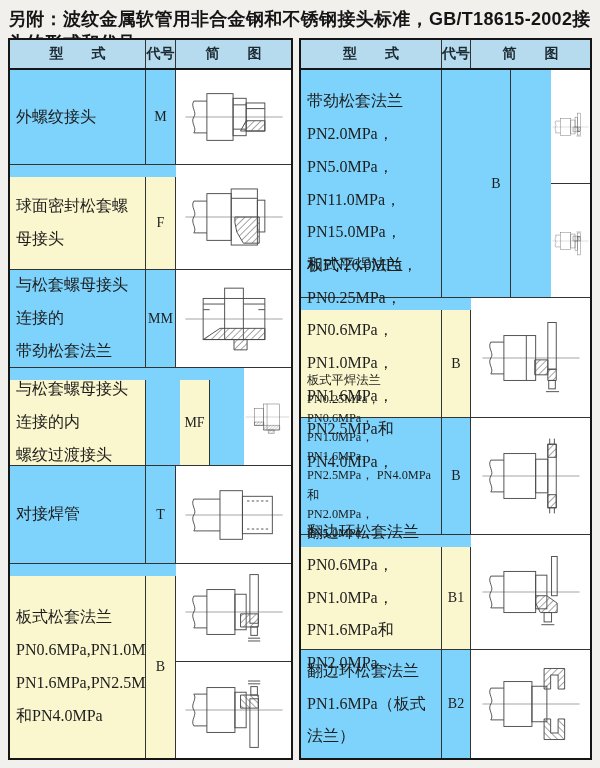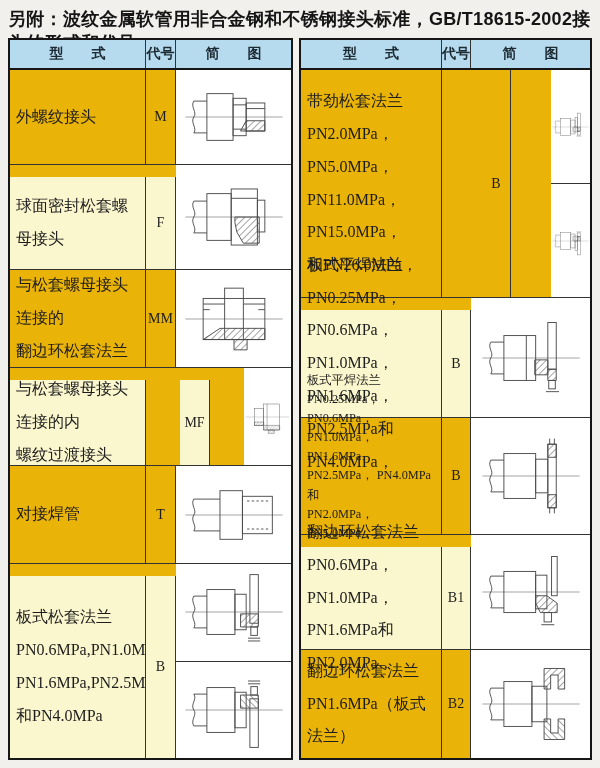--- a/index.html
+++ b/index.html
@@ -7,21 +7,21 @@
     width:600px;height:768px;position:relative;overflow:hidden;
     font-family:"Liberation Serif","DejaVu Serif",serif;
     background:#f2f0ec;
   }
   .page-title{
     position:absolute;left:8px;top:7px;width:588px;
     font-family:"Liberation Sans","DejaVu Sans",sans-serif;
     font-weight:bold;font-size:18px;color:#151515;letter-spacing:.3px;
   }
   .tbl{
-    position:absolute;top:38px;background:#eab308;
+    position:absolute;top:38px;background:#7dd3fc;
     border:2px solid #161616;box-sizing:border-box;
   }
   .tbl-left{left:8px;width:285px;}
   .tbl-right{left:299px;width:293px;}
   .trow{display:flex;align-items:stretch;border-bottom:1px solid #333;box-sizing:border-box;}
   .trow:last-child{border-bottom:none;}
   .thead{border-bottom:2px solid #161616;background:var(--hdr,#b7dbee);}
   .cell{border-right:1px solid #333;box-sizing:border-box;min-width:0;}
   .cell:last-child{border-right:none;}
   .c1l{width:136px;} .c2l{width:30px;}
@@ -101,21 +101,21 @@
           <rect x="53" y="16" width="28" height="60" stroke="#4a4a4a" stroke-width="1" fill="none"></rect>
           <line x1="53" y1="26" x2="81" y2="26" stroke="#4a4a4a" stroke-width="1" fill="none"></line>
           <rect x="81" y="28" width="8" height="34" stroke="#4a4a4a" stroke-width="1" fill="none"></rect>
           <polygon points="57,46 83,46 83,74 66,74 59,62 57,52" fill="url(#hp2)" stroke="#4a4a4a" stroke-width="1"></polygon>
         </svg>
       </div>
   </div>
 
   <div class="trow lr3">
     <div class="cell c1l type">与松套螺母接头连接的
-翻边环松套法兰</div>
+带劲松套法兰</div>
     <div class="cell c2l code">MM</div>
     <div class="cell c3 diag">
         <svg class="fit" viewBox="0 0 112 92" xmlns="http://www.w3.org/2000/svg">
           <defs>
             <pattern id="hp3" width="5" height="5" patternUnits="userSpaceOnUse" patternTransform="rotate(45)">
               <line x1="0" y1="0" x2="0" y2="5" stroke="#5f5f5f" stroke-width="1.2"></line>
             </pattern>
           </defs>
           <line x1="4" y1="46" x2="108" y2="46" stroke="#777" stroke-width="0.7"></line>
           <rect x="23" y="24" width="66" height="44" stroke="#4a4a4a" stroke-width="1" fill="none"></rect>

